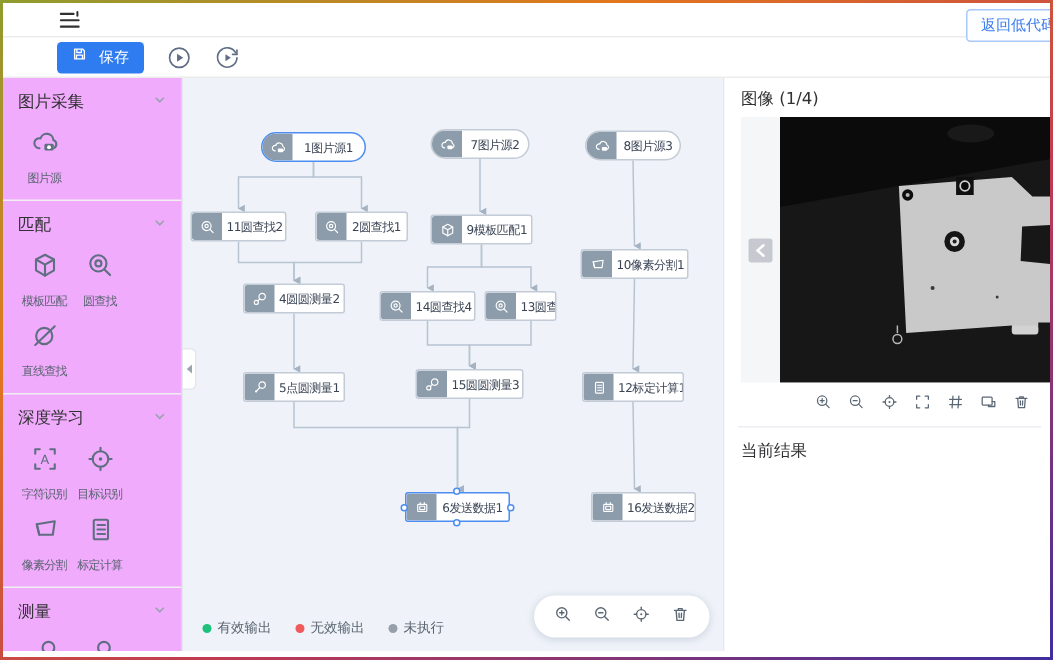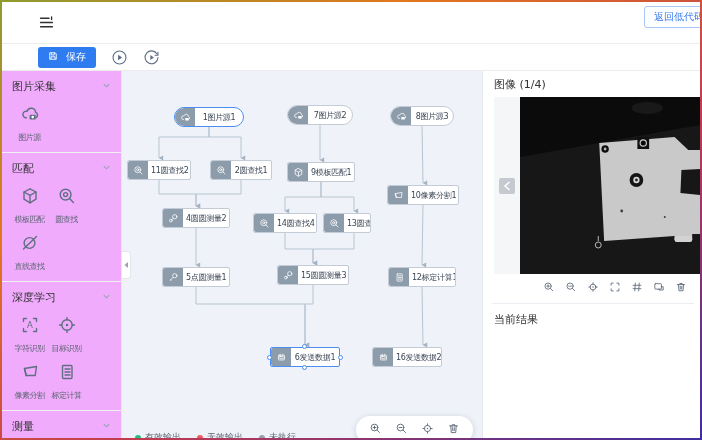--- a/index.html
+++ b/index.html
@@ -1,21 +1,21 @@
 <!DOCTYPE html>
 <html><head>
 <meta charset="utf-8">
 <style>
   html,body{margin:0;padding:0;background:#888;}
   *{box-sizing:border-box;}
   .frame{position:relative;width:702px;height:440px;background:#fff;overflow:hidden;
     font-family:"DejaVu Sans","Liberation Sans",sans-serif;color:#303133;
     border:2px solid;border-image:linear-gradient(150deg,#8f9c2e 0%,#e2771e 28%,#c03a52 62%,#3f2e9e 100%) 1;}
   
-  .topbar{height:42px;border-bottom:1px solid #ececec;display:flex;align-items:center;position:relative;}
+  .topbar{height:23px;border-bottom:1px solid #ececec;display:flex;align-items:center;position:relative;}
   .hamburger{margin-left:36px;width:17px;height:17px;cursor:pointer;}
   .back-btn{position:absolute;top:4px;right:-14px;border:1px solid #a9c7f7;background:#fdfeff;color:#3c7cf0;
     font-size:10px;padding:3px 9px;border-radius:3px;white-space:nowrap;font-family:inherit;}
   .toolbar{height:27px;border-bottom:1px solid #ececec;display:flex;align-items:center;gap:14px;padding-left:36px;}
   .save-btn{display:flex;align-items:center;gap:8px;background:#2f7cf0;color:#fff;border:none;border-radius:3px;
     font-size:10px;padding:3px 10px 4px;font-family:inherit;}
   .circle-btn{background:none;border:none;padding:0;width:18px;height:18px;display:flex;align-items:center;justify-content:center;}
   
   .main{display:flex;height:382px;}
   .sidebar{width:120px;background:#f0abfc;border-right:1px solid #e4e7ed;overflow:hidden;flex:none;}
@@ -407,21 +407,21 @@
                   <line x1="12.5" y1="3.8" x2="12.5" y2="6"></line>
                 </svg>
               </span>
               <span class="n-label">6发送数据1</span>
             </span>
             <i class="h hl"></i>
             <i class="h hr"></i>
             <i class="h hb"></i>
             <i class="h ht"></i>
           </div>
-          <div class="node rect" style="left: 250px; top: 276px; width: 70px;">
+          <div class="node rect" style="left: 272px; top: 276px; width: 70px;">
             <span class="clip">
               <span class="n-icon">
                 <svg width="11" height="11" viewBox="0 0 20 20" fill="none" stroke="#fff" stroke-width="1.4" stroke-linecap="round" stroke-linejoin="round">
                   <rect x="4.5" y="6" width="11" height="8.5" rx="1"></rect>
                   <rect x="7" y="8.2" width="6" height="4" rx="0.5"></rect>
                   <line x1="7.5" y1="3.8" x2="7.5" y2="6"></line>
                   <line x1="12.5" y1="3.8" x2="12.5" y2="6"></line>
                 </svg>
               </span>
               <span class="n-label">16发送数据2</span>

